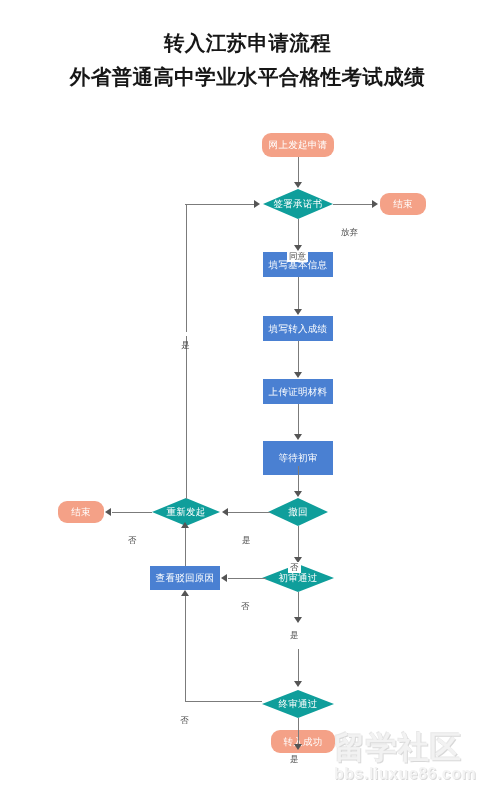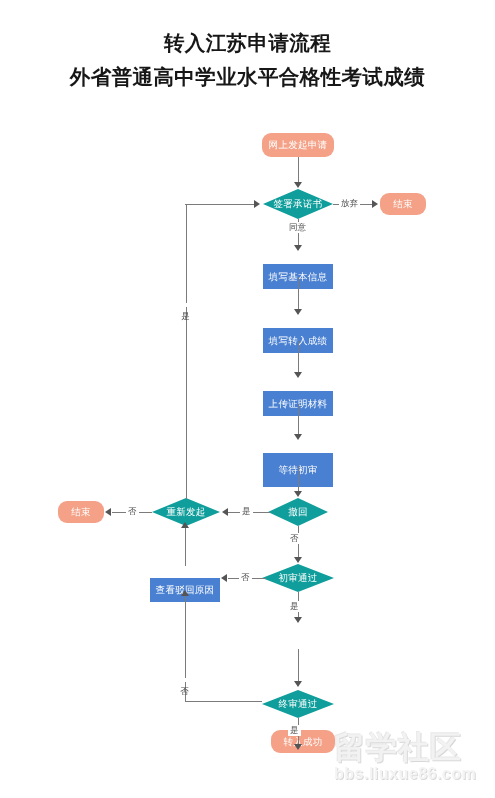--- a/index.html
+++ b/index.html
@@ -47,21 +47,20 @@
     letter-spacing: 0.3px;
     white-space: nowrap;
     line-height: 1;
   }
   .node.terminal {
     background: #f4a187;
     border-radius: 9px;
   }
   .node.process {
     background: #4a80d2;
-    margin-top: 12px;
   }
   .node.decision {
     background: transparent;
     color: #ffffff;
   }
   .node.decision .dia-shape {
     position: absolute;
     left: 0;
     top: 0;
     width: 100%;
@@ -109,20 +108,21 @@
   }
 
   .edge-label {
     position: absolute;
     font-size: 8.5px;
     color: #4d4d4d;
     background: #ffffff;
     padding: 0 2px;
     white-space: nowrap;
     line-height: 11px;
+    margin-top: 29px;
   }
   .edge-label.vert {
     writing-mode: vertical-rl;
     text-orientation: upright;
     padding: 2px 0;
   }
 
   
   .watermark {
     position: absolute;

